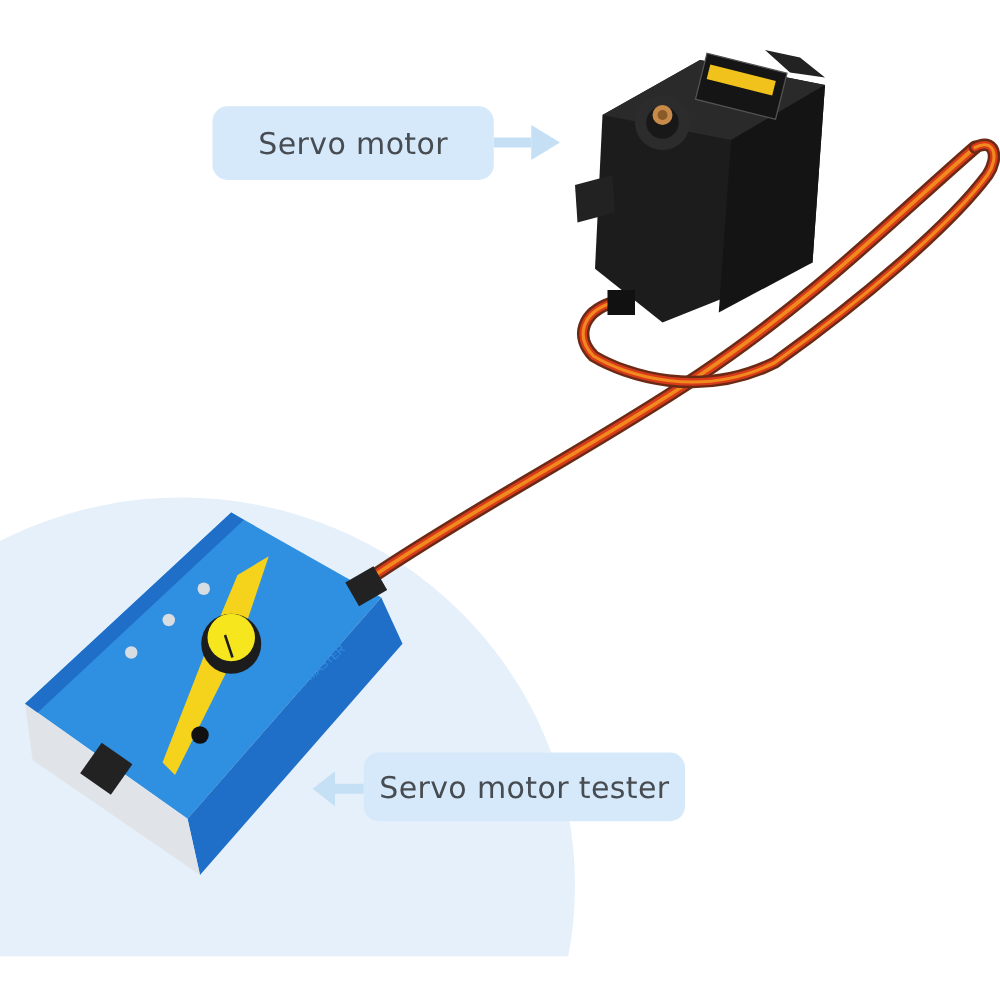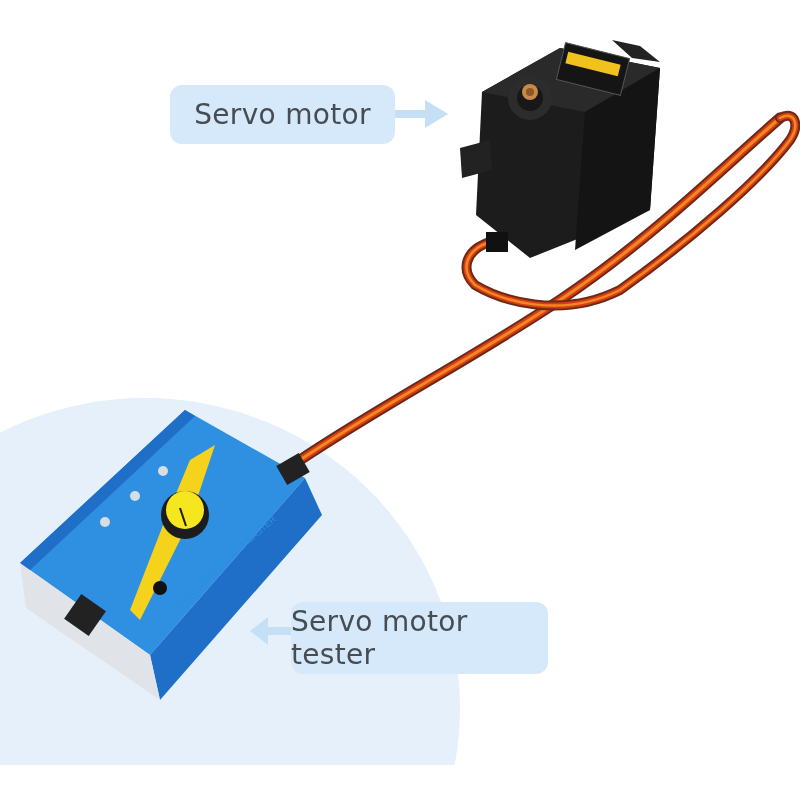--- a/index.html
+++ b/index.html
@@ -1,22 +1,22 @@
 <!DOCTYPE html>
 <html><head>
 <meta charset="utf-8">
 <style>
   html, body { margin: 0; padding: 0; }
   body { width: 800px; height: 800px; background: #ffffff; position: relative; overflow: hidden; font-family: "DejaVu Sans", sans-serif; }
   .stage { position: absolute; left: 0; top: 0; width: 800px; height: 800px; }
   .bg-circle { position: absolute; left: -170px; top: 398px; width: 630px; width: 630px; height: 620px; border-radius: 50%; background: #e6f0fa; }
   .bg-cut { position: absolute; left: 0; top: 765px; width: 800px; height: 40px; background: #ffffff; }
-  .label { position: absolute; background: #d6e9fa; border-radius: 12px; color: #474c52; font-size: 28px; display: flex; align-items: center; justify-content: center; letter-spacing: 0.3px; }
+  .label { position: absolute; background: #d6e9fa; border-radius: 12px; color: #474c52; font-size: 24px; display: flex; align-items: center; justify-content: center; letter-spacing: 0.3px; }
   .label-motor { left: 170px; top: 85px; width: 225px; height: 59px; }
-  .label-tester { left: 291px; top: 602px; width: 257px; height: 72px; }
+  .label-tester { left: 291px; top: 602px; width: 257px; height: 55px; }
   svg { position: absolute; left: 0; top: 0; }
 </style>
 </head>
 <body>
 
 <div class="stage">
   <div class="bg-circle"></div>
   <div class="bg-cut"></div>
 
   <svg width="800" height="800" viewBox="0 0 800 800">

